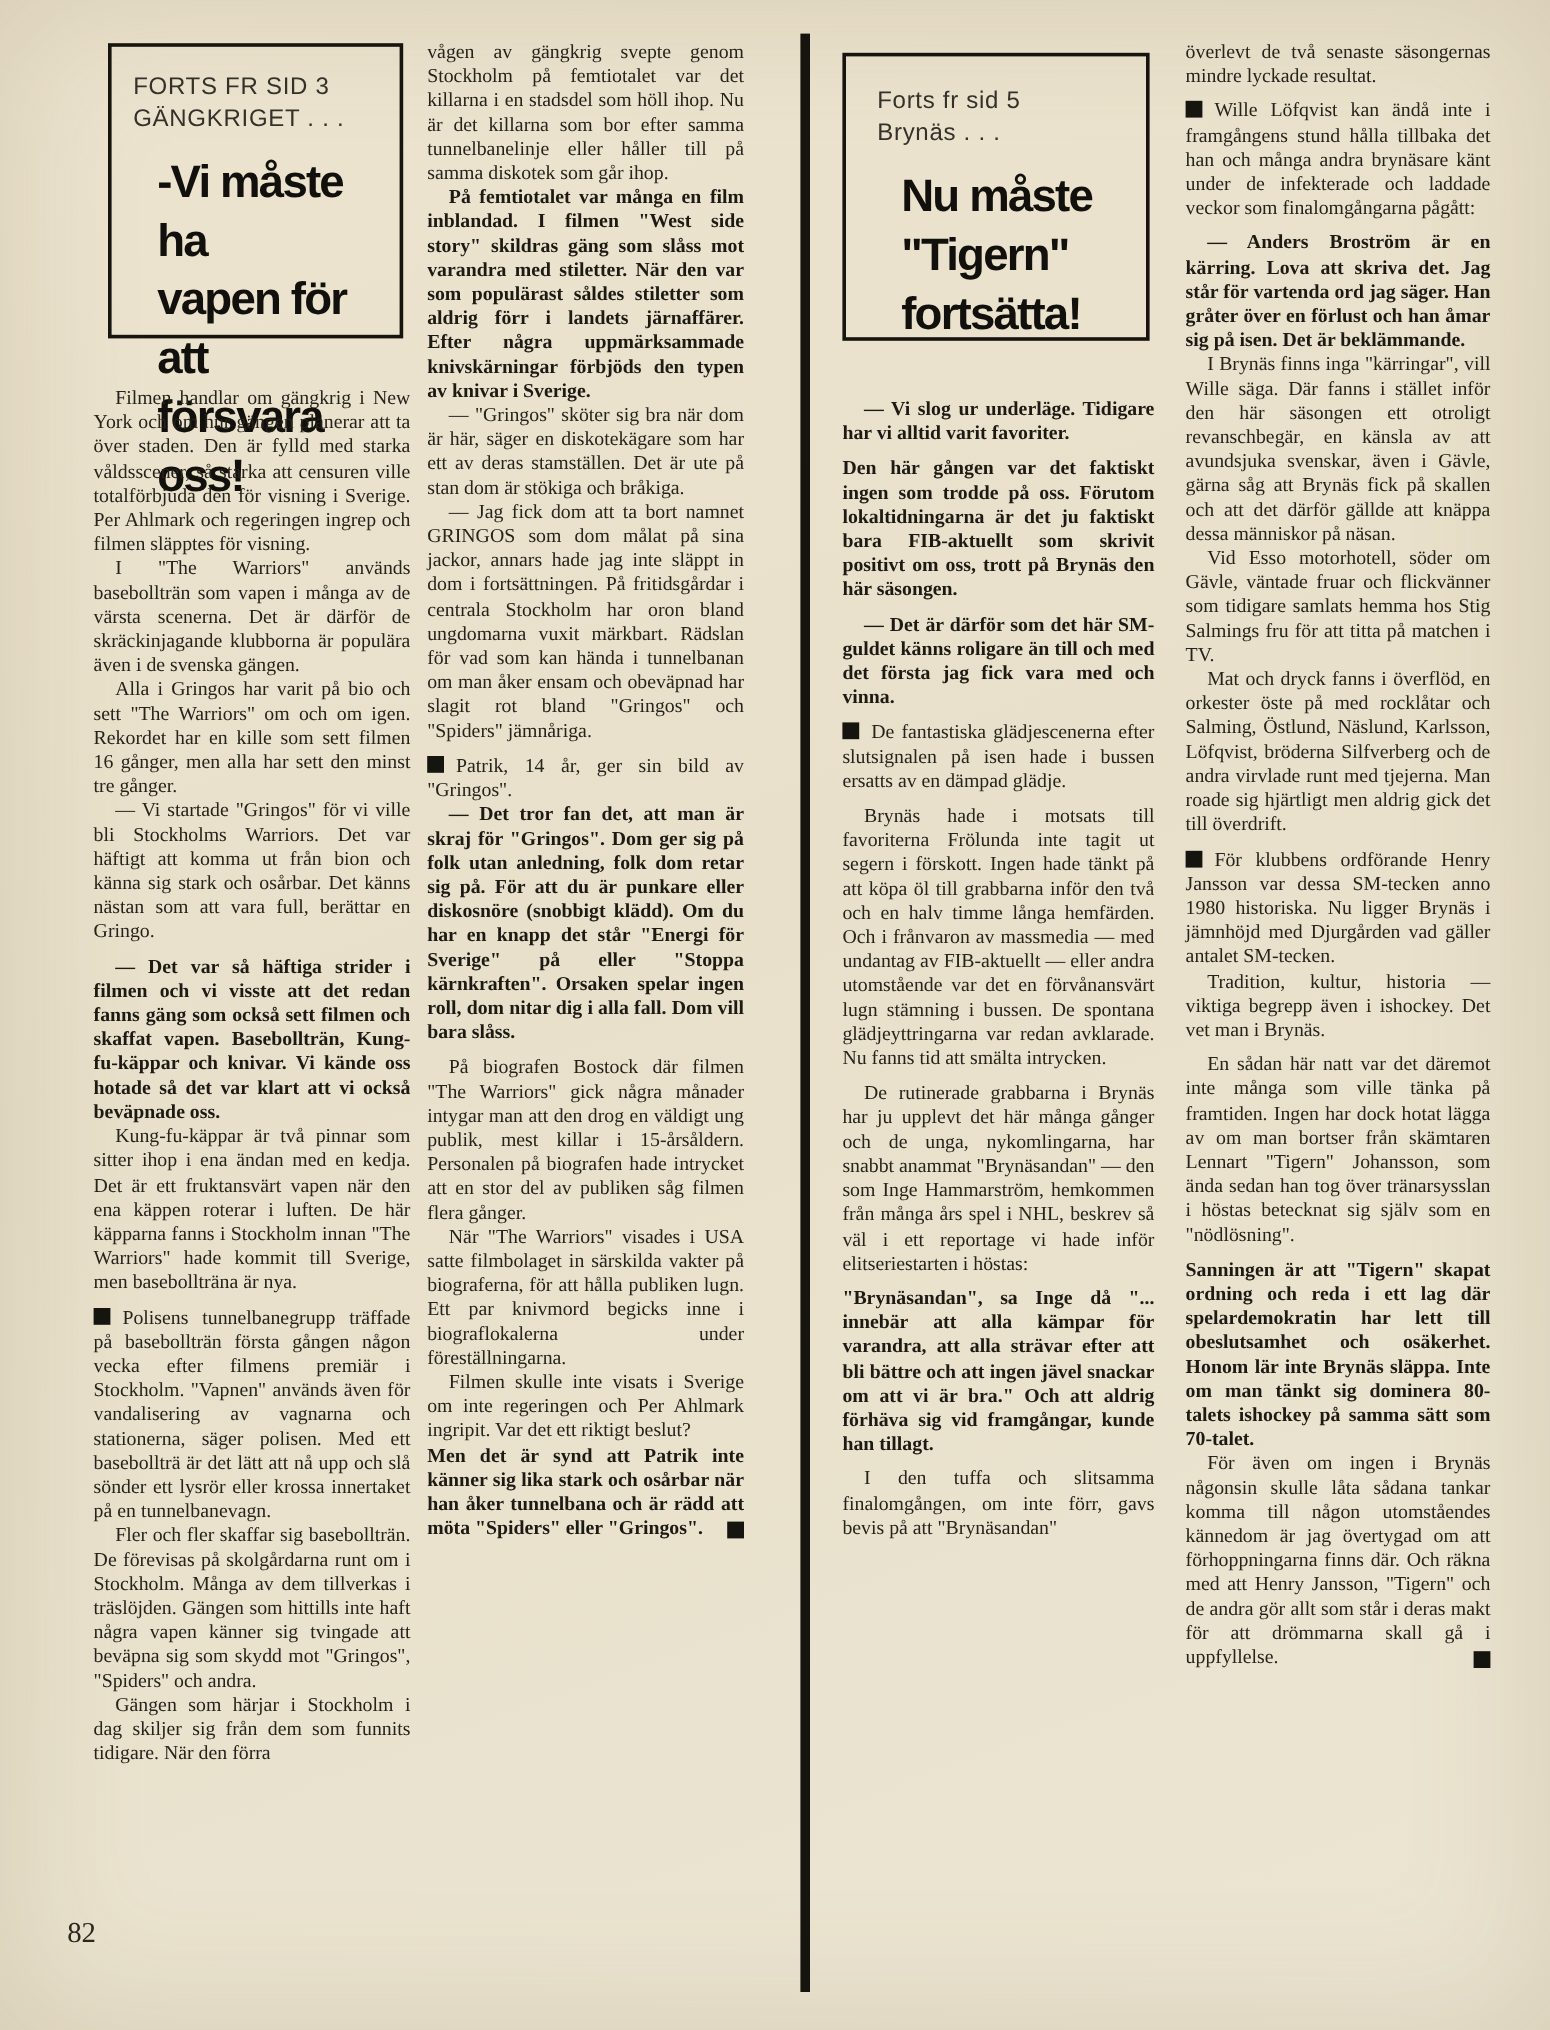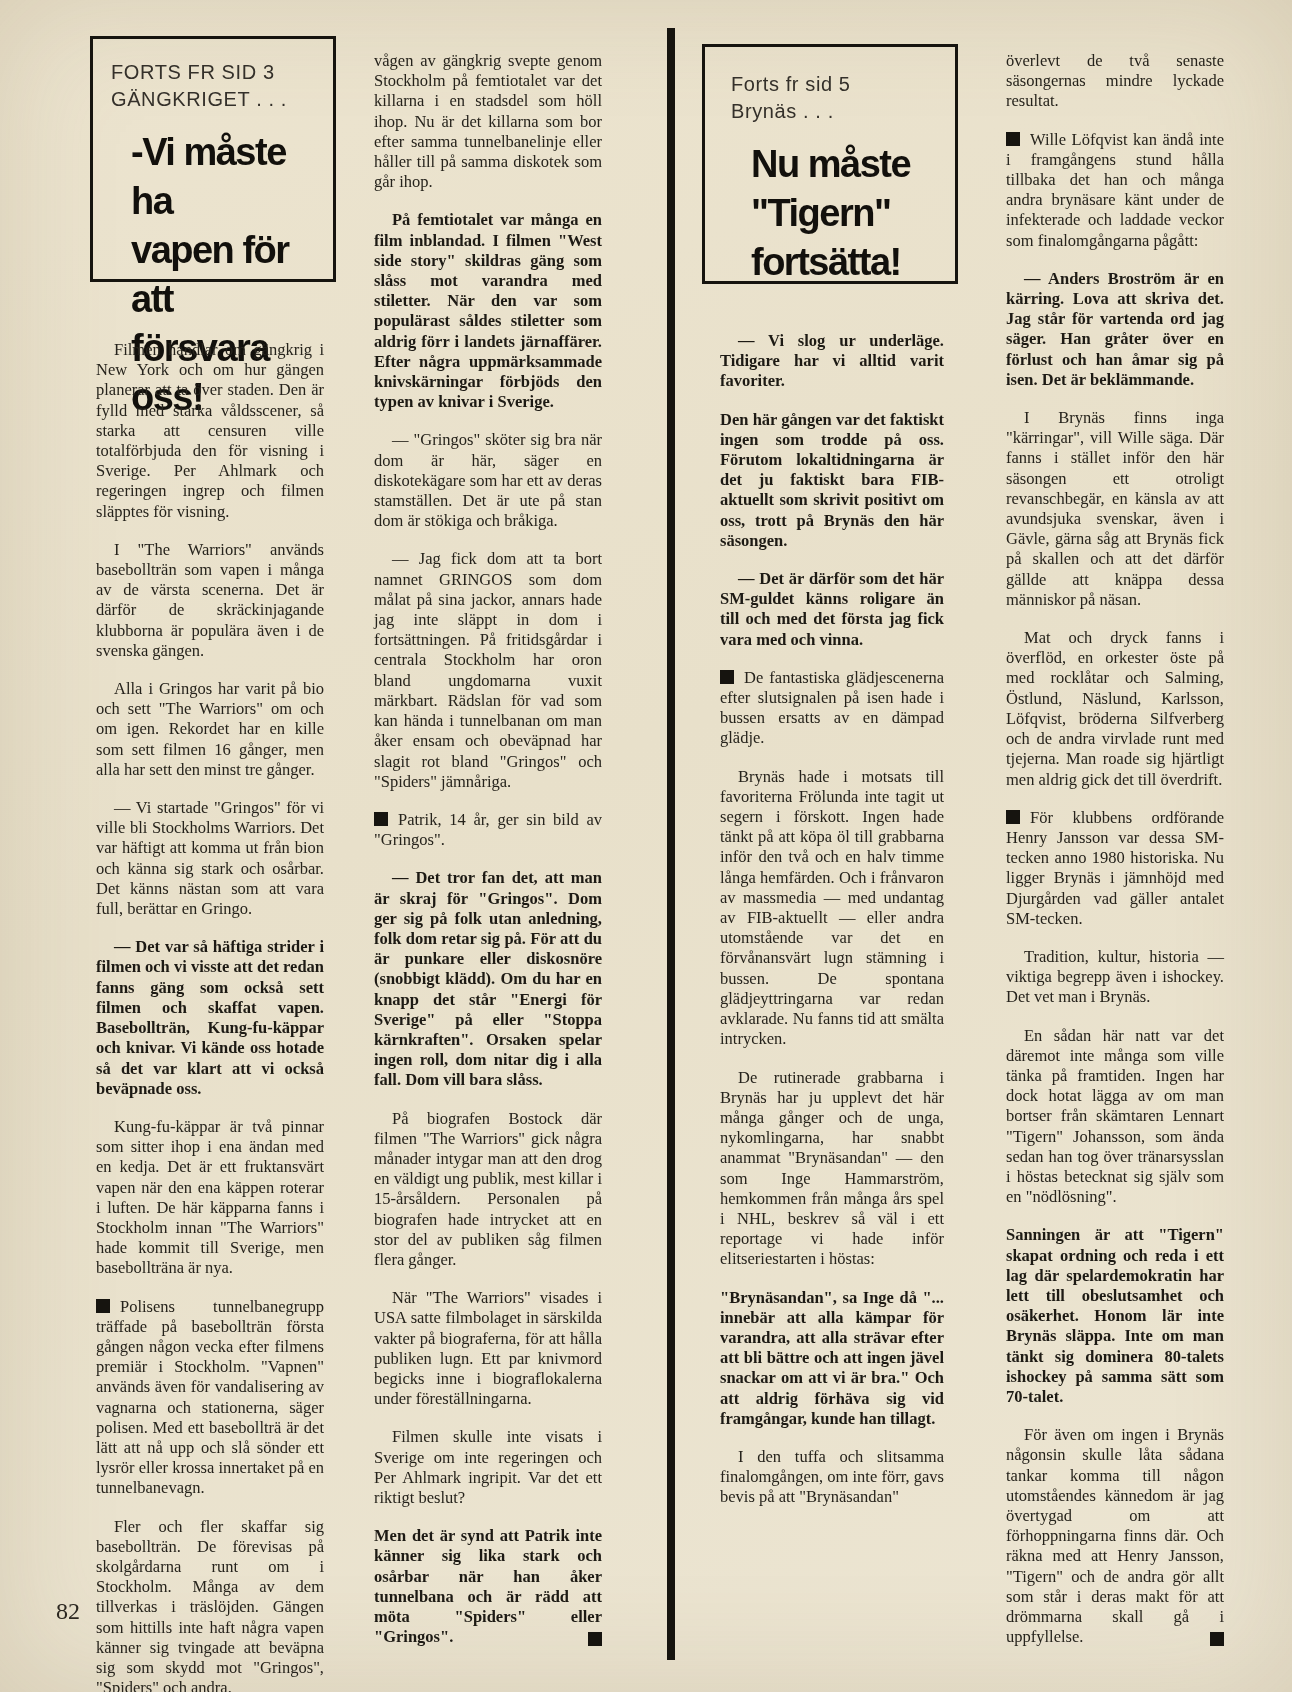--- a/index.html
+++ b/index.html
@@ -36,21 +36,21 @@
     color:#12100c;
     white-space:pre-line;
     margin-left:20px;
   }
   .col{position:absolute;}
   .col-1{left:78px;top:322px;width:264px;}
   .col-2{left:356px;top:33px;width:264px;}
   .col-3{left:702px;top:322px;width:260px;}
   .col-4{left:988px;top:33px;width:254px;}
   .para{
-    margin:18px;
+    margin:0;
     font-size:16.5px;line-height:20.2px;
     text-align:justify;
     color:#26231c;
     hyphens:auto;
   }
   .para.indent{text-indent:18px;}
   .para.gap{margin-top:9px;}
   .para.bold{font-weight:bold;color:#1d1a14;}
   .sq{
     display:inline-block;width:14px;height:14px;
@@ -123,20 +123,21 @@
       <p class="para indent gap">Brynäs hade i motsats till favoriterna Frölunda inte tagit ut segern i förskott. Ingen hade tänkt på att köpa öl till grabbarna inför den två och en halv timme långa hemfärden. Och i frånvaron av massmedia — med undantag av FIB-aktuellt — eller andra utomstående var det en förvånansvärt lugn stämning i bussen. De spontana glädjeyttringarna var redan avklarade. Nu fanns tid att smälta intrycken.</p>
       <p class="para indent gap">De rutinerade grabbarna i Brynäs har ju upplevt det här många gånger och de unga, nykomlingarna, har snabbt anammat "Brynäsandan" — den som Inge Hammarström, hemkommen från många års spel i NHL, beskrev så väl i ett reportage vi hade inför elitseriestarten i höstas:</p>
       <p class="para bold gap">"Brynäsandan", sa Inge då "... innebär att alla kämpar för varandra, att alla strävar efter att bli bättre och att ingen jävel snackar om att vi är bra." Och att aldrig förhäva sig vid framgångar, kunde han tillagt.</p>
       <p class="para indent gap">I den tuffa och slitsamma finalomgången, om inte förr, gavs bevis på att "Brynäsandan"</p>
     </div>
   <div class="col col-4">
       <p class="para">överlevt de två senaste säsongernas mindre lyckade resultat.</p>
       <p class="para gap"><span class="sq"></span>Wille Löfqvist kan ändå inte i framgångens stund hålla tillbaka det han och många andra brynäsare känt under de infekterade och laddade veckor som finalomgångarna pågått:</p>
       <p class="para bold indent gap">— Anders Broström är en kärring. Lova att skriva det. Jag står för vartenda ord jag säger. Han gråter över en förlust och han åmar sig på isen. Det är beklämmande.</p>
       <p class="para indent">I Brynäs finns inga "kärringar", vill Wille säga. Där fanns i stället inför den här säsongen ett otroligt revanschbegär, en känsla av att avundsjuka svenskar, även i Gävle, gärna såg att Brynäs fick på skallen och att det därför gällde att knäppa dessa människor på näsan.</p>
+      <p class="para indent">Vid Esso motorhotell, söder om Gävle, väntade fruar och flickvänner som tidigare samlats hemma hos Stig Salmings fru för att titta på matchen i TV.</p>
       <p class="para indent">Mat och dryck fanns i överflöd, en orkester öste på med rocklåtar och Salming, Östlund, Näslund, Karlsson, Löfqvist, bröderna Silfverberg och de andra virvlade runt med tjejerna. Man roade sig hjärtligt men aldrig gick det till överdrift.</p>
       <p class="para gap"><span class="sq"></span>För klubbens ordförande Henry Jansson var dessa SM-tecken anno 1980 historiska. Nu ligger Brynäs i jämnhöjd med Djurgården vad gäller antalet SM-tecken.</p>
       <p class="para indent">Tradition, kultur, historia — viktiga begrepp även i ishockey. Det vet man i Brynäs.</p>
       <p class="para indent gap">En sådan här natt var det däremot inte många som ville tänka på framtiden. Ingen har dock hotat lägga av om man bortser från skämtaren Lennart "Tigern" Johansson, som ända sedan han tog över tränarsysslan i höstas betecknat sig själv som en "nödlösning".</p>
       <p class="para bold gap">Sanningen är att "Tigern" skapat ordning och reda i ett lag där spelardemokratin har lett till obeslutsamhet och osäkerhet. Honom lär inte Brynäs släppa. Inte om man tänkt sig dominera 80-talets ishockey på samma sätt som 70-talet.</p>
       <p class="para indent">För även om ingen i Brynäs någonsin skulle låta sådana tankar komma till någon utomståendes kännedom är jag övertygad om att förhoppningarna finns där. Och räkna med att Henry Jansson, "Tigern" och de andra gör allt som står i deras makt för att drömmarna skall gå i uppfyllelse.<span class="endsq"></span></p>
     </div>
 
   <div class="divider"></div>
 

